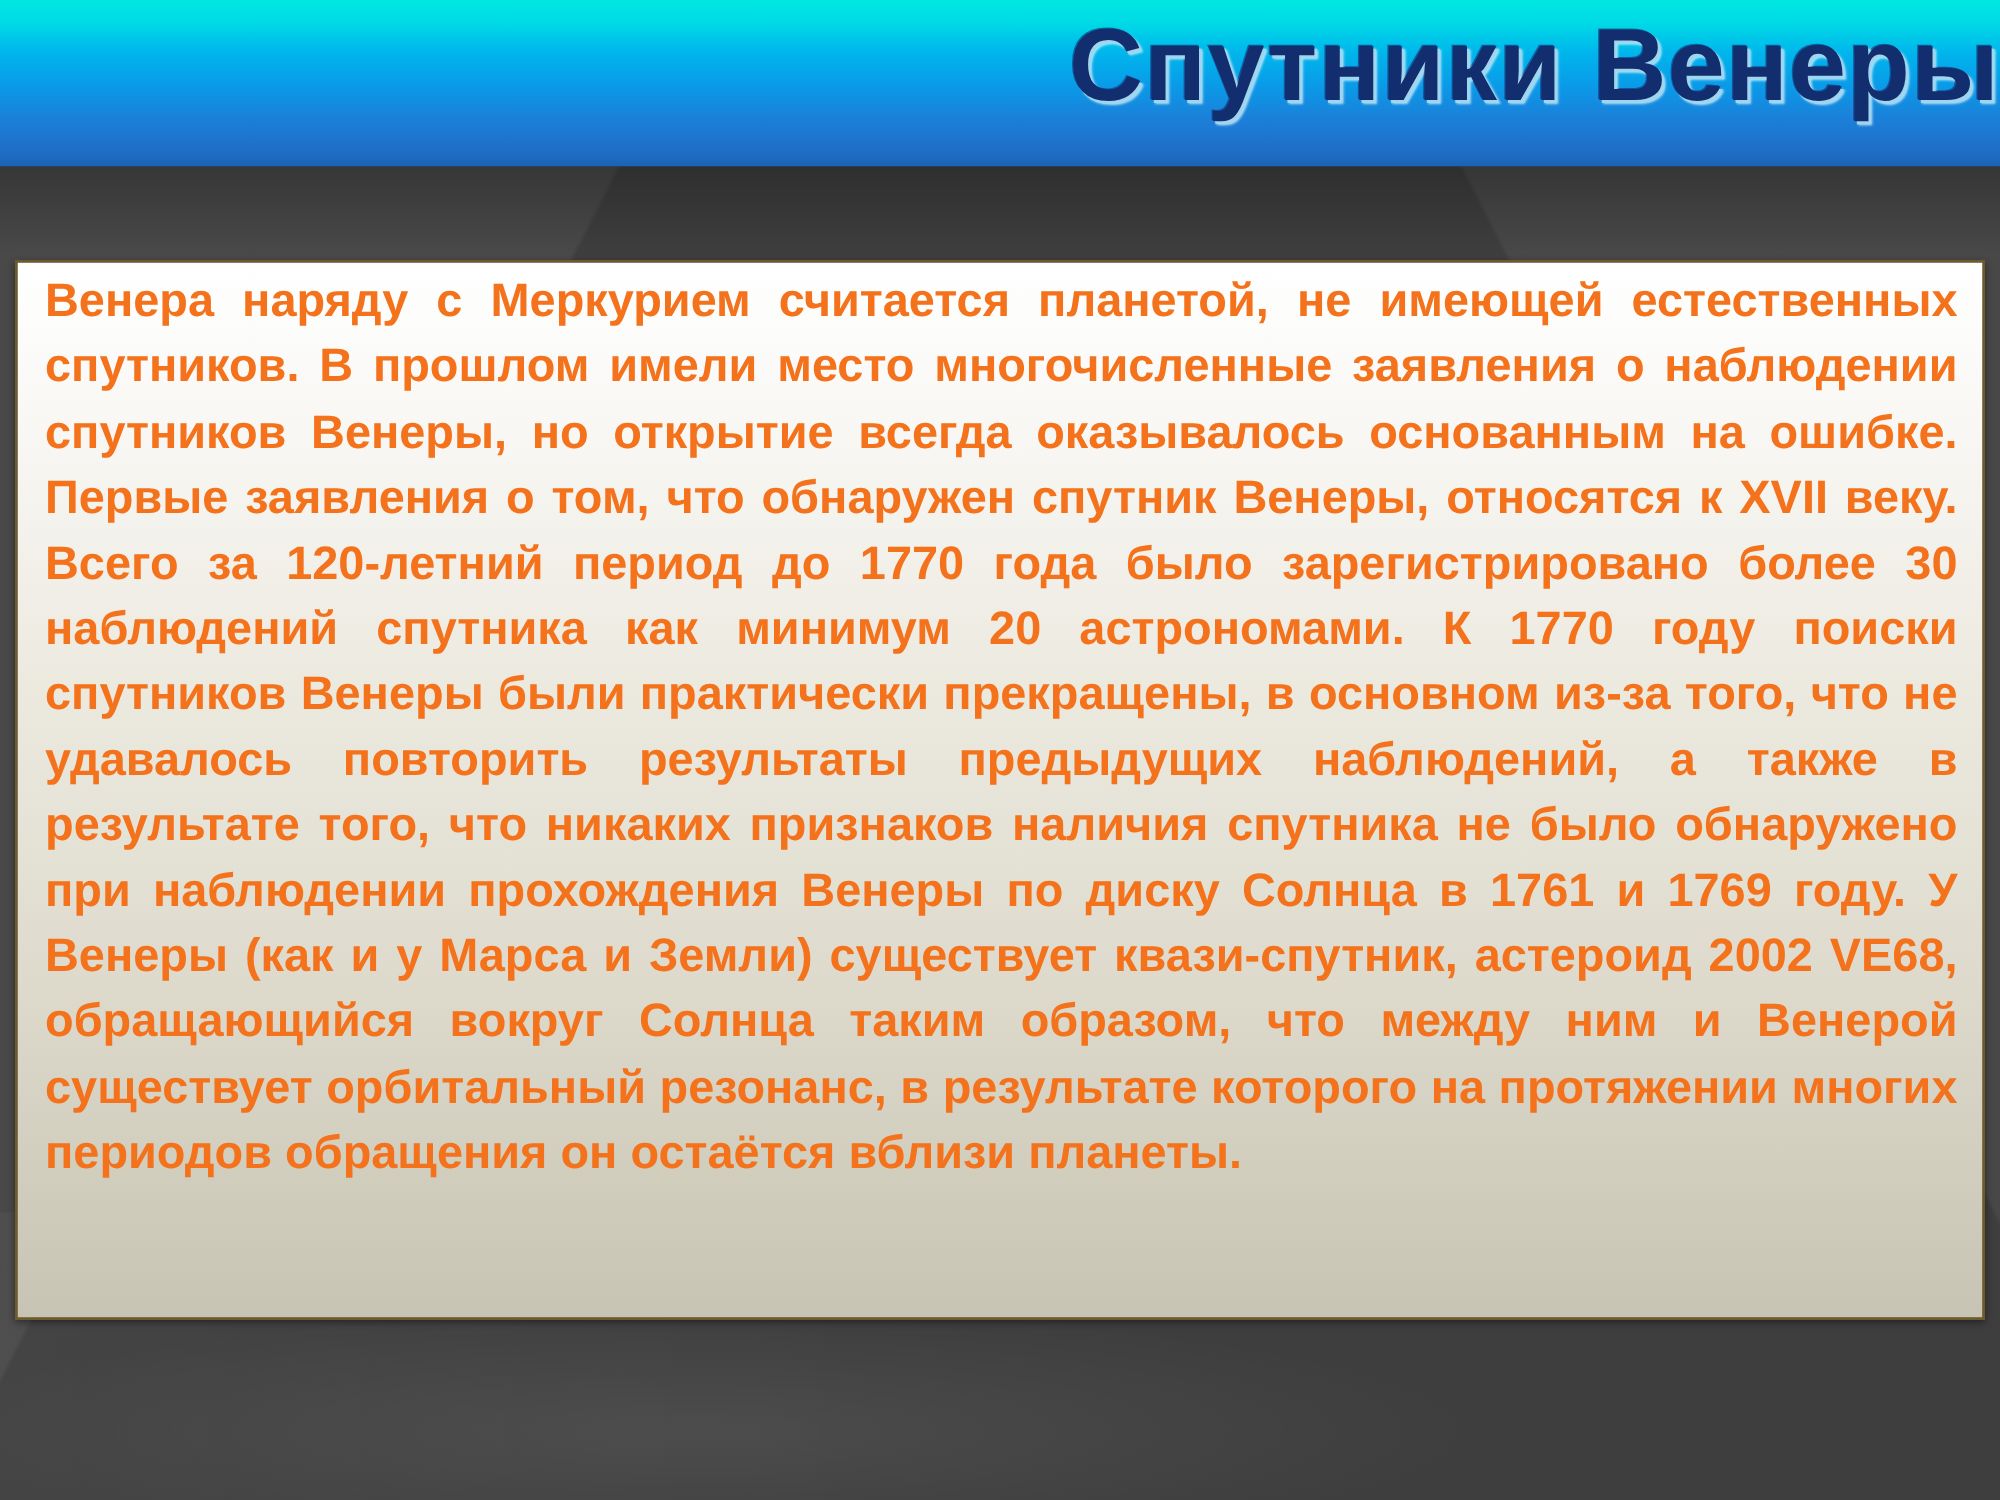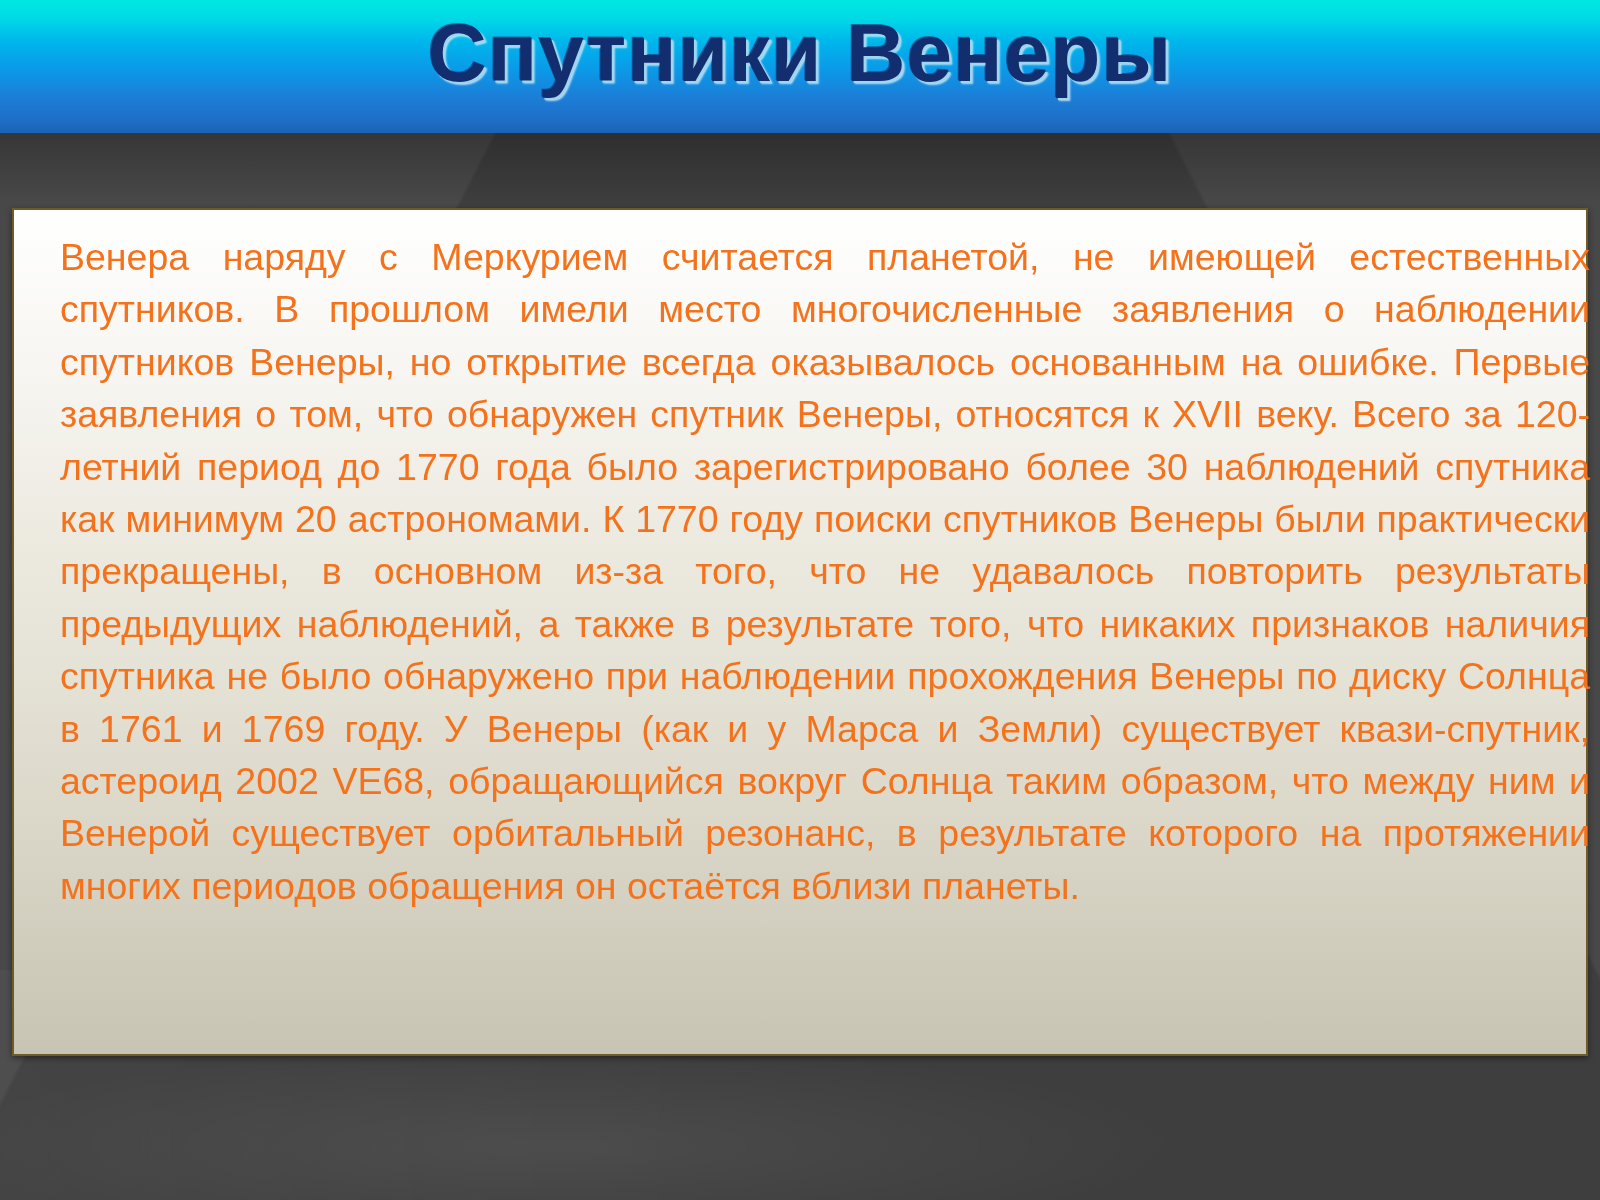--- a/index.html
+++ b/index.html
@@ -34,21 +34,21 @@
         #1b7fd8 72%,
         #1f6fc8 90%,
         #1a63b6 100%);
   }
 
   .title-text {
     position: absolute;
     left: 0;
     top: 6px;
     width: 1600px;
-    text-align: center;
+    text-align: right;
     font-size: 82px;
     font-weight: bold;
     color: #132e6e;
     letter-spacing: 1px;
     text-shadow:
        2px 2px 0 #9fd6ef,
        3px 3px 2px rgba(255,255,255,0.7),
       -1px -1px 0 rgba(20,40,110,0.6);
     white-space: nowrap;
   }
@@ -116,30 +116,29 @@
         #cfcbbb 90%,
         #c8c4b3 100%);
     border: 2px solid #6f5a2a;
     box-sizing: border-box;
     box-shadow: 0 2px 6px rgba(0,0,0,0.45);
   }
 
   .body-text {
     position: absolute;
     left: 22px;
-    top: 21px;
+    top: 4px;
     width: 1530px;
     font-size: 37.5px;
     line-height: 52.4px;
     color: #F4721B;
     text-align: justify;
     text-justify: inter-word;
     word-spacing: 0px;
-    font-weight: normal;
-    margin-left: 24px;
+    font-weight: bold;
   }
 </style>
 </head>
 <body>
 
 <div id="slide">
 
   <div class="bg-dark"></div>
   <div class="facet1"></div>
   <div class="facet2"></div>

